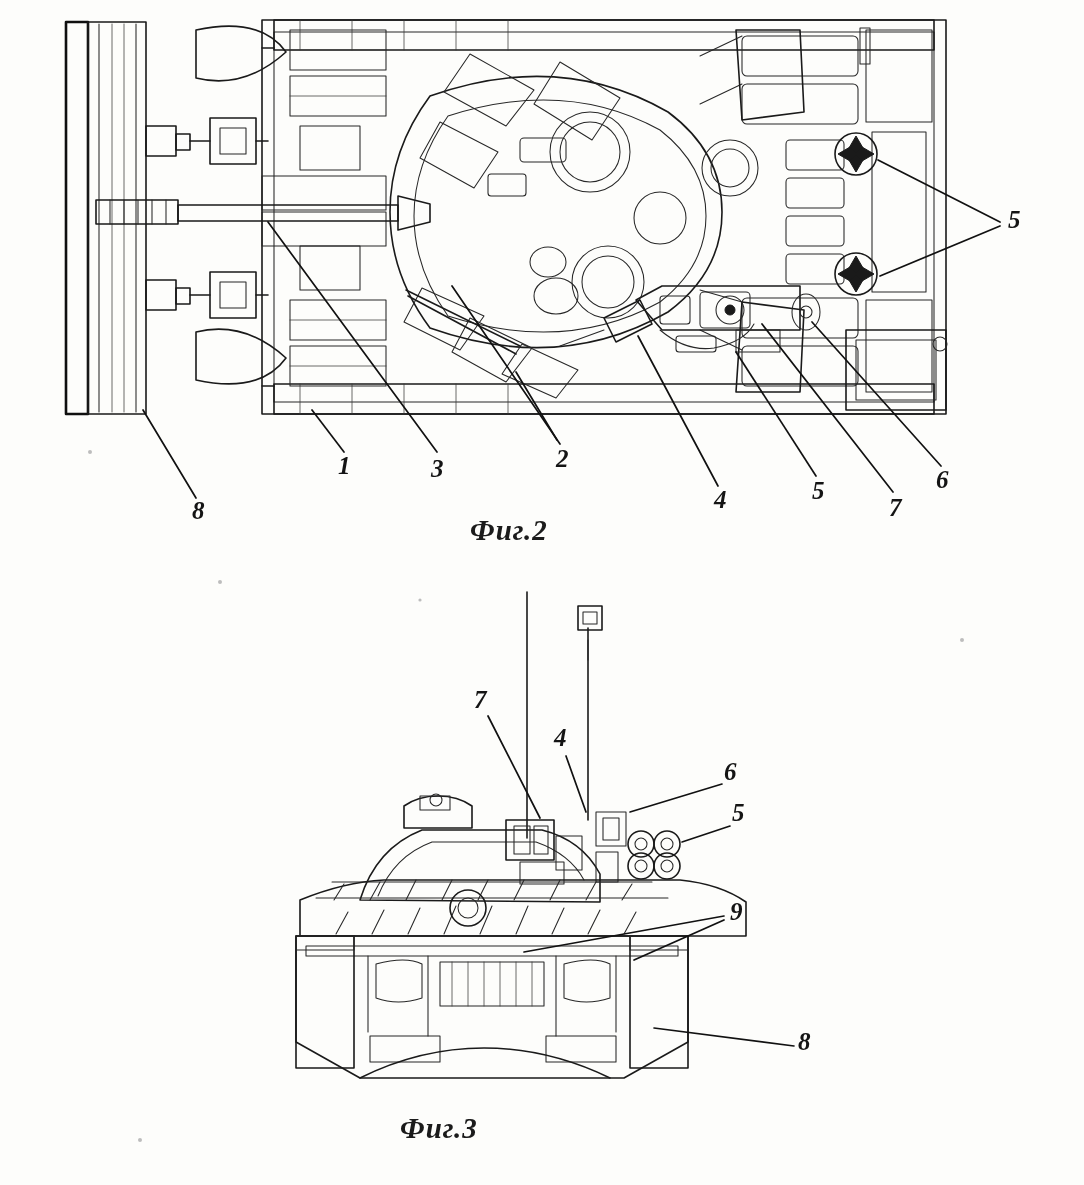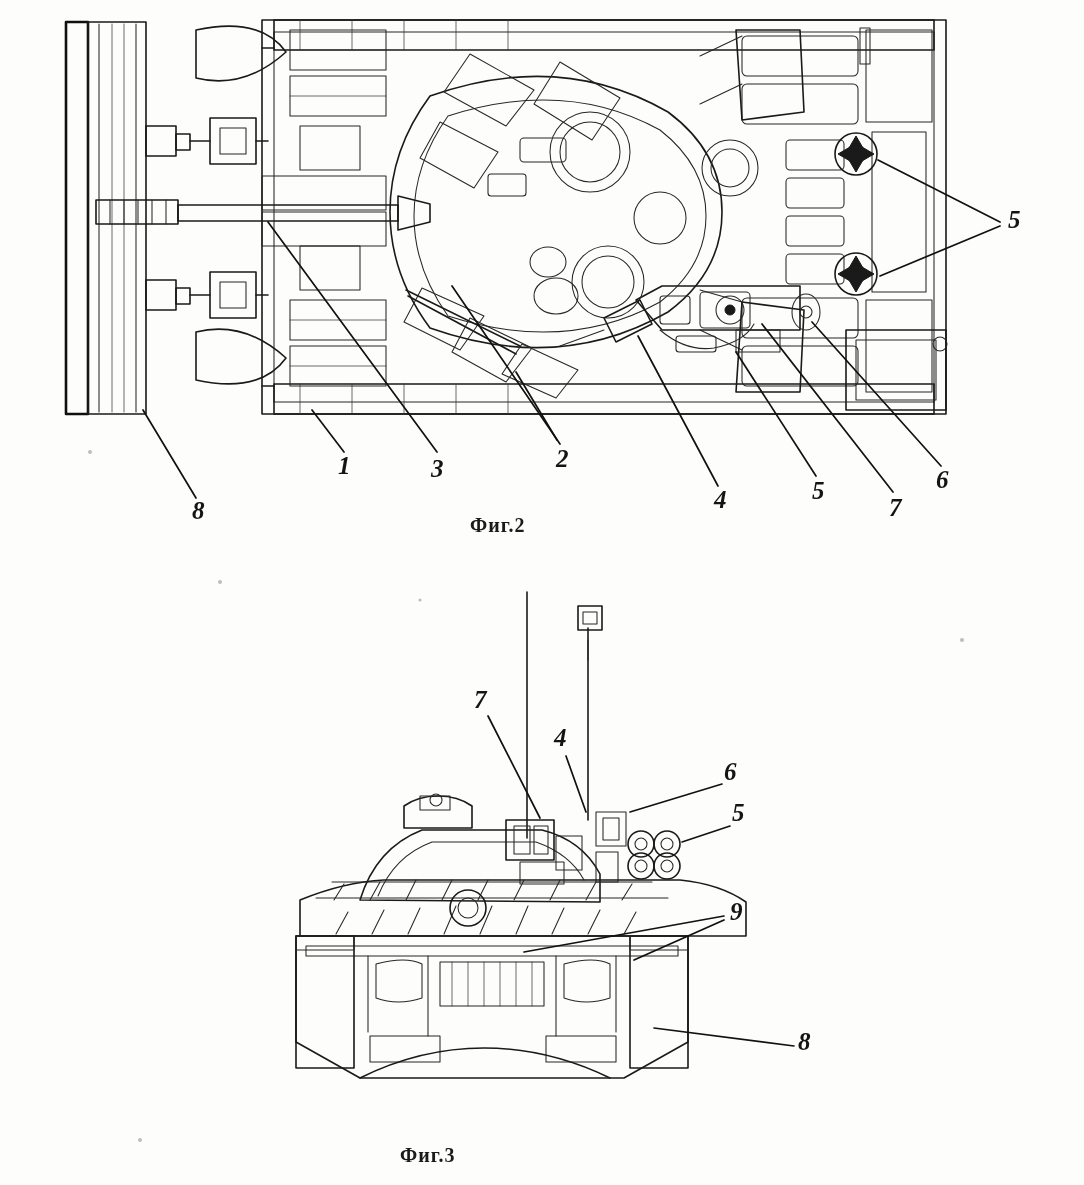--- a/index.html
+++ b/index.html
@@ -13,22 +13,23 @@
   #page {
     position: relative;
     width: 1084px;
     height: 1185px;
     background: #fdfdfb;
     overflow: hidden;
   }
   .fig-caption {
     position: absolute;
     font-family: "Liberation Serif", serif;
+    font-style: italic;
     font-weight: 700;
-    font-size: 20px;
+    font-size: 29px;
     color: #1b1b1b;
     letter-spacing: 1px;
     white-space: nowrap;
   }
   .callout {
     position: absolute;
     font-family: "Liberation Serif", serif;
     font-style: italic;
     font-weight: 700;
     font-size: 25px;
@@ -368,15 +369,15 @@
   <div class="callout" style="left:1008px; top:206px;">5</div>
 
   <div class="callout" style="left:474px; top:686px;">7</div>
   <div class="callout" style="left:554px; top:724px;">4</div>
   <div class="callout" style="left:724px; top:758px;">6</div>
   <div class="callout" style="left:732px; top:799px;">5</div>
   <div class="callout" style="left:730px; top:898px;">9</div>
   <div class="callout" style="left:798px; top:1028px;">8</div>
 
   <div class="fig-caption" style="left:470px; top:514px;">Фиг.2</div>
-  <div class="fig-caption" style="left:400px; top:1144px;">Фиг.3</div>
+  <div class="fig-caption" style="left:400px; top:1112px;">Фиг.3</div>
 
 </div>
 
 </body></html>

